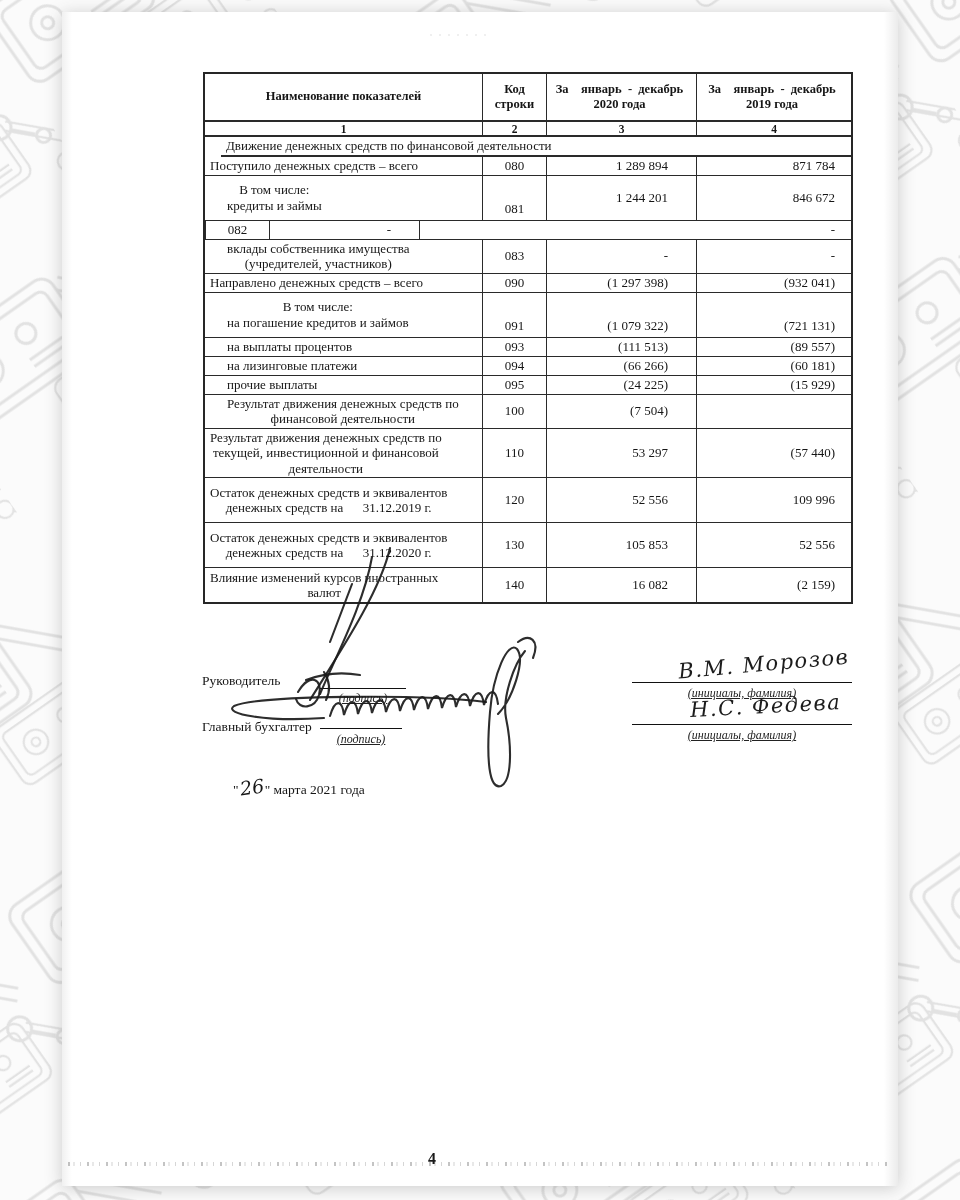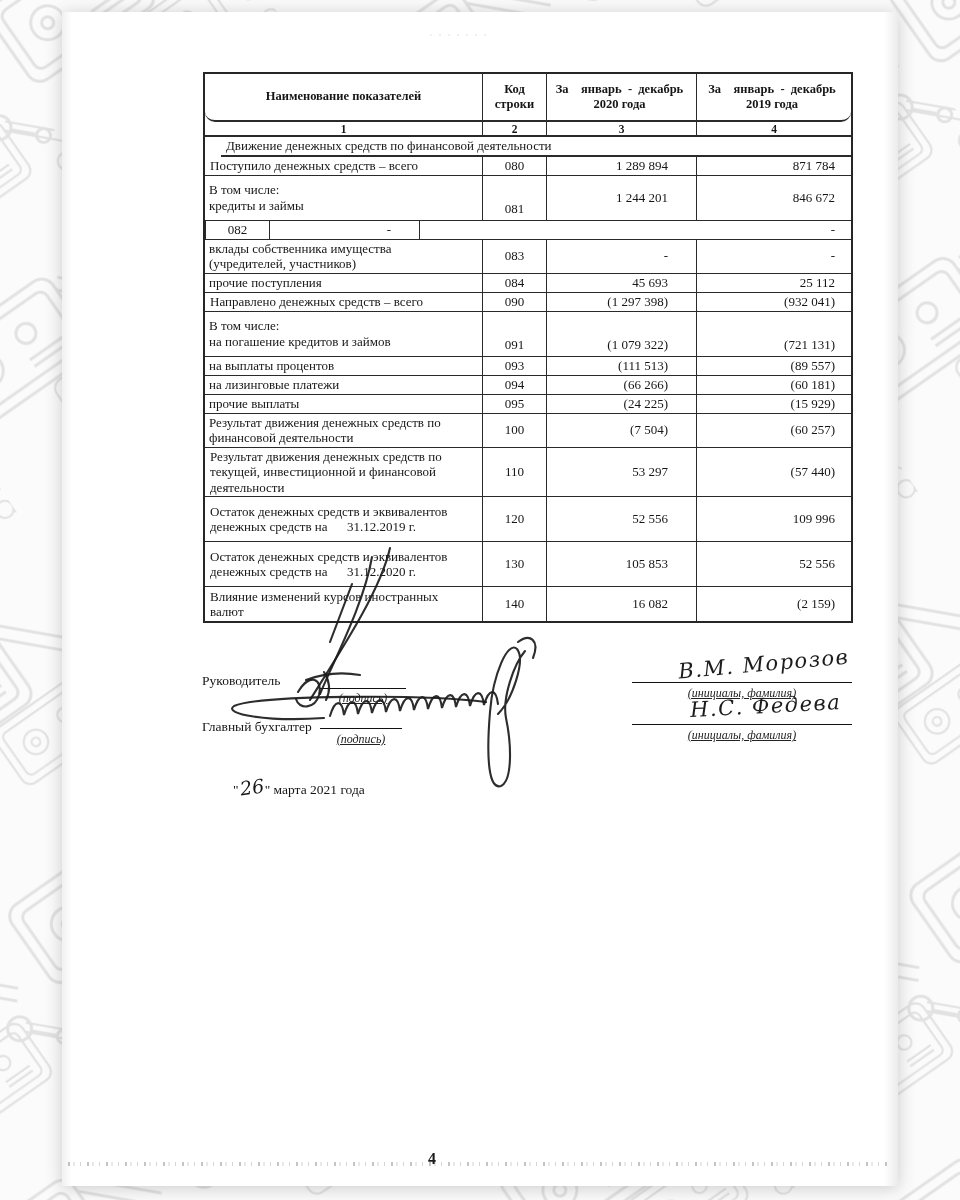--- a/index.html
+++ b/index.html
@@ -33,33 +33,33 @@
   
   .doc-table {
     position: absolute;
     left: 141px; top: 60px;
     width: 650px;
     border: 2px solid #262626;
     font-size: 13px;
     line-height: 15.5px;
   }
   .hrow, .numrow, .trow { display: flex; border-bottom: 2px solid #2a2a2a; }
-  .trow { border-bottom-width: 1.5px; }
+  .trow { border-bottom-width: 1.5px; text-align: center; }
   .trow:last-child { border-bottom: none; }
   .cell { padding: 1px 4px; display: flex; align-items: center; }
   .c1 { width: 277px; padding-left: 5px; white-space: pre-wrap; }
-  .c1.ind { padding-left: 4px; }
+  .c1.ind { padding-left: 22px; }
   .c2 { width: 65px; justify-content: center;
         border-left: 1.5px solid #2a2a2a; border-right: 1.5px solid #2a2a2a; }
   .c3 { width: 150px; justify-content: flex-end; padding-right: 28px;
         border-right: 1.5px solid #2a2a2a; }
   .c4 { flex: 1; justify-content: flex-end; padding-right: 16px; }
   .vb { align-items: flex-end; padding-bottom: 3px; }
 
-  .hrow { font-weight: bold; min-height: 48px; font-size: 12.5px; border-radius: 10px; }
+  .hrow { font-weight: bold; min-height: 48px; font-size: 12.5px; }
   .hrow .cell { justify-content: center; text-align: center; white-space: pre-wrap;
                 padding: 3px 4px; }
   .hrow .c3, .hrow .c4 { padding-right: 8px; }
   .numrow { font-weight: bold; min-height: 15px; font-size: 11.5px; line-height: 12px; }
   .numrow .cell { justify-content: center; padding: 0 4px; }
   .secrow { border-bottom: 2px solid #2a2a2a; min-height: 18px;
             padding: 1px 4px 1px 5px; display:flex; align-items:center;margin-left:16px; }
 
   .lines1 { min-height: 19px; }
   .lines2 { min-height: 34px; }
@@ -187,26 +187,20 @@
           <div class="cell c4">-</div>
         </div>
         <div class="trow lines2">
           <div class="cell c1 ind">вклады собственника имущества
 (учредителей, участников)</div>
           <div class="cell c2">083</div>
           <div class="cell c3">-</div>
           <div class="cell c4">-</div>
         </div>
         <div class="trow lines1">
-          <div class="cell c1 ind">прочие поступления</div>
-          <div class="cell c2">084</div>
-          <div class="cell c3">45 693</div>
-          <div class="cell c4">25 112</div>
-        </div>
-        <div class="trow lines1">
           <div class="cell c1">Направлено денежных средств – всего</div>
           <div class="cell c2">090</div>
           <div class="cell c3">(1 297 398)</div>
           <div class="cell c4">(932 041)</div>
         </div>
         <div class="trow lines2 spacious">
           <div class="cell c1 ind">В том числе:
 на погашение кредитов и займов</div>
           <div class="cell c2 vb">091</div>
           <div class="cell c3 vb">(1 079 322)</div>
@@ -228,21 +222,20 @@
           <div class="cell c1 ind">прочие выплаты</div>
           <div class="cell c2">095</div>
           <div class="cell c3">(24 225)</div>
           <div class="cell c4">(15 929)</div>
         </div>
         <div class="trow lines2">
           <div class="cell c1 ind">Результат движения денежных средств по
 финансовой деятельности</div>
           <div class="cell c2">100</div>
           <div class="cell c3">(7 504)</div>
-          <div class="cell c4">(60 257)</div>
         </div>
         <div class="trow lines3">
           <div class="cell c1">Результат движения денежных средств по
 текущей, инвестиционной и финансовой
 деятельности</div>
           <div class="cell c2">110</div>
           <div class="cell c3">53 297</div>
           <div class="cell c4">(57 440)</div>
         </div>
         <div class="trow lines2 spacious">

